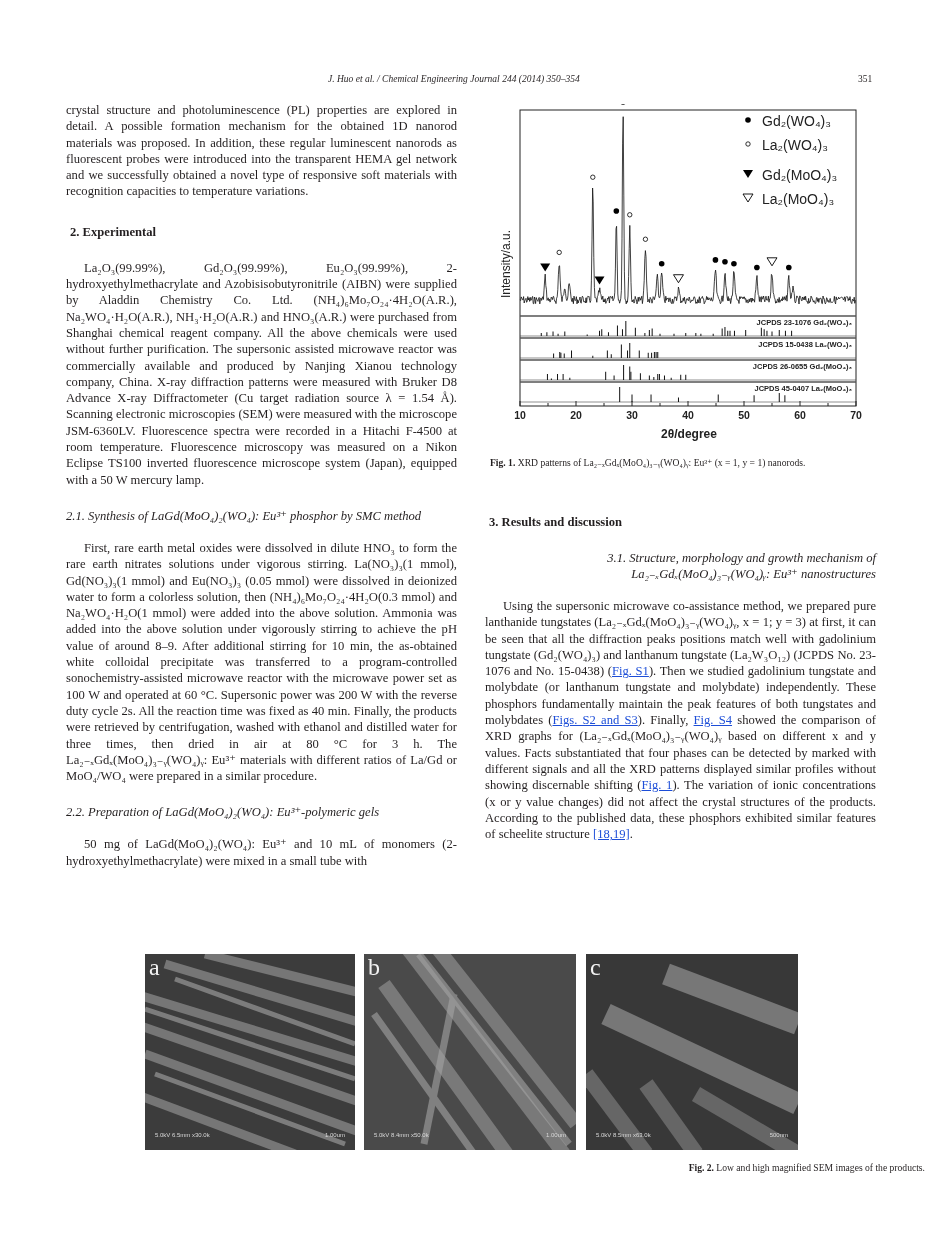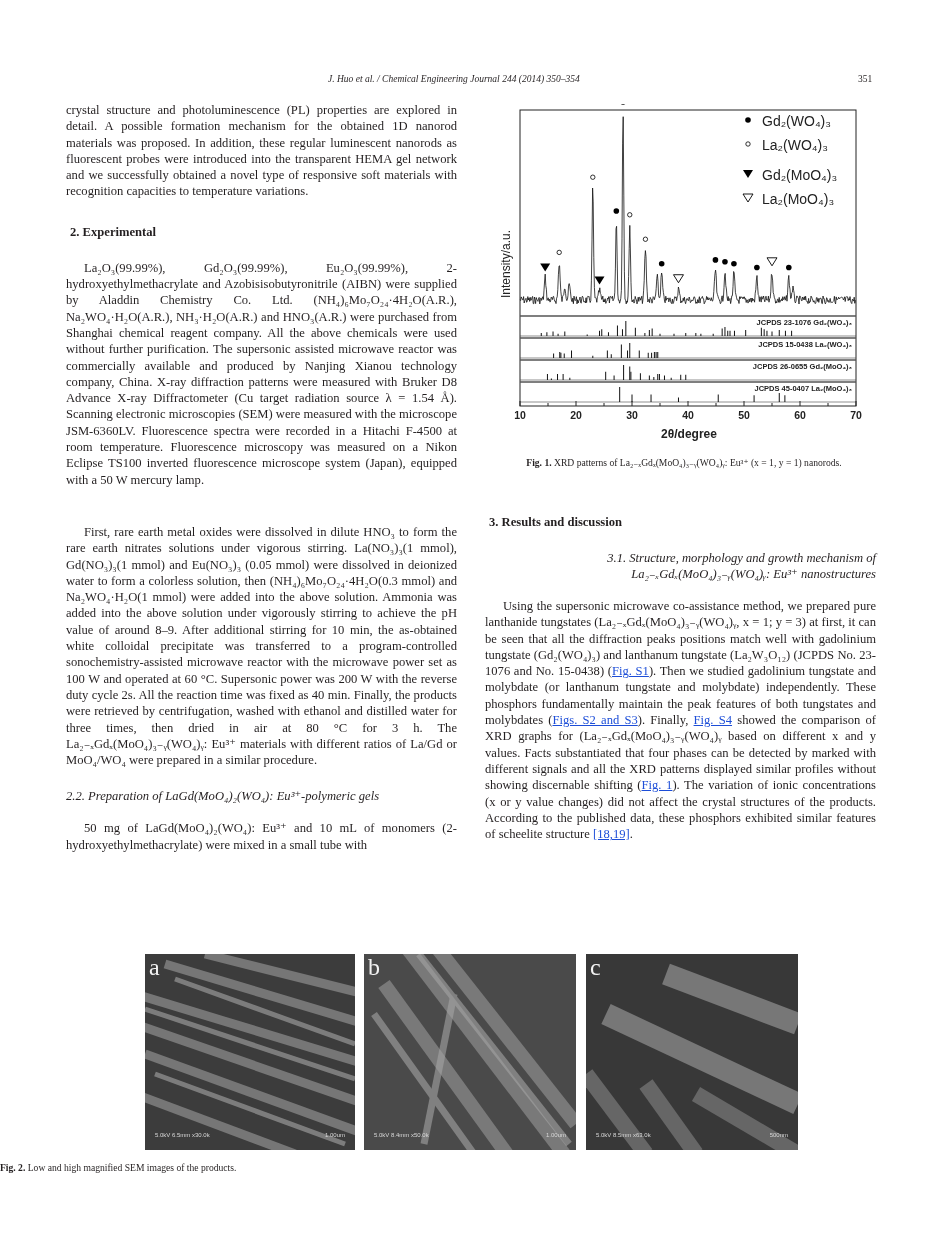--- a/index.html
+++ b/index.html
@@ -13,48 +13,49 @@
   .col p { margin: 0; }
   .indent { text-indent: 18px; }
   .col-left { left: 66px; top: 102px; width: 391px; }
   .col-right { left: 485px; top: 490px; width: 391px; }
   h2.sec { font-size: 12.6px; font-weight: bold; margin: 4px; line-height: 16px; }
   h3.sub { font-size: 12.6px; font-style: italic; font-weight: normal; margin: 0; line-height: 16px; }
   .gap1 { height: 20px; }
   .gap2 { height: 16px; }
   .link { color: #1d4ed8; text-decoration: underline; }
   .fig1 { left: 490px; top: 104px; width: 380px; height: 345px; }
-  .fig1-caption { left: 490px; top: 457px; width: 388px; font-size: 9.6px; text-align: center; }
+  .fig1-caption { left: 490px; top: 457px; width: 388px; font-size: 9.6px; text-align: left; }
   .fig2 { left: 145px; top: 954px; width: 653px; height: 196px; }
   .sem-panel { position: absolute; top: 0; height: 196px; overflow: hidden; background: #3a3a3a; }
   .sem-label { position: absolute; left: 4px; top: 0px; color: #f2f2f2; font-size: 24px;
                font-family: "Liberation Serif", serif; }
   .sem-info { position: absolute; left: 10px; bottom: 12px; color: #d8d8d8; font-size: 6px;
               font-family: "Liberation Sans", sans-serif; }
   .sem-scale { position: absolute; right: 10px; bottom: 12px; color: #d8d8d8; font-size: 6px;
                font-family: "Liberation Sans", sans-serif; }
-  .fig2-caption { left: 0; top: 1162px; width: 925px; font-size: 9.6px; text-align: left; }
+  .fig2-caption { left: 0; top: 1162px; width: 925px; font-size: 9.6px; text-align: right; }
   b.figlabel { font-weight: bold; }
   svg text { font-family: "Liberation Sans", "DejaVu Sans", sans-serif; }
 </style>
 </head>
 <body>
 
 <div class="abs runhead">
   <span class="journal">J. Huo et al. / Chemical Engineering Journal 244 (2014) 350–354</span>
   <span class="pageno">351</span>
 </div>
 
 <div class="abs col col-left">
   <p>crystal structure and photoluminescence (PL) properties are explored in detail. A possible formation mechanism for the obtained 1D nanorod materials was proposed. In addition, these regular luminescent nanorods as fluorescent probes were introduced into the transparent HEMA gel network and we successfully obtained a novel type of responsive soft materials with recognition capacities to temperature variations.</p>
   <div class="gap1"></div>
   <h2 class="sec">2. Experimental</h2>
   <div class="gap2"></div>
   <p class="indent">La₂O₃(99.99%), Gd₂O₃(99.99%), Eu₂O₃(99.99%), 2-hydroxyethylmethacrylate and Azobisisobutyronitrile (AIBN) were supplied by Aladdin Chemistry Co. Ltd. (NH₄)₆Mo₇O₂₄·4H₂O(A.R.), Na₂WO₄·H₂O(A.R.), NH₃·H₂O(A.R.) and HNO₃(A.R.) were purchased from Shanghai chemical reagent company. All the above chemicals were used without further purification. The supersonic assisted microwave reactor was commercially available and produced by Nanjing Xianou technology company, China. X-ray diffraction patterns were measured with Bruker D8 Advance X-ray Diffractometer (Cu target radiation source λ = 1.54 Å). Scanning electronic microscopies (SEM) were measured with the microscope JSM-6360LV. Fluorescence spectra were recorded in a Hitachi F-4500 at room temperature. Fluorescence microscopy was measured on a Nikon Eclipse TS100 inverted fluorescence microscope system (Japan), equipped with a 50 W mercury lamp.</p>
   <div class="gap1"></div>
+  <h3 class="sub">2.1. Synthesis of LaGd(MoO₄)₂(WO₄): Eu³⁺ phosphor by SMC method</h3>
   <div class="gap2"></div>
   <p class="indent">First, rare earth metal oxides were dissolved in dilute HNO₃ to form the rare earth nitrates solutions under vigorous stirring. La(NO₃)₃(1 mmol), Gd(NO₃)₃(1 mmol) and Eu(NO₃)₃ (0.05 mmol) were dissolved in deionized water to form a colorless solution, then (NH₄)₆Mo₇O₂₄·4H₂O(0.3 mmol) and Na₂WO₄·H₂O(1 mmol) were added into the above solution. Ammonia was added into the above solution under vigorously stirring to achieve the pH value of around 8–9. After additional stirring for 10 min, the as-obtained white colloidal precipitate was transferred to a program-controlled sonochemistry-assisted microwave reactor with the microwave power set as 100 W and operated at 60 °C. Supersonic power was 200 W with the reverse duty cycle 2s. All the reaction time was fixed as 40 min. Finally, the products were retrieved by centrifugation, washed with ethanol and distilled water for three times, then dried in air at 80 °C for 3 h. The La₂₋ₓGdₓ(MoO₄)₃₋ᵧ(WO₄)ᵧ: Eu³⁺ materials with different ratios of La/Gd or MoO₄/WO₄ were prepared in a similar procedure.</p>
   <div class="gap1"></div>
   <h3 class="sub">2.2. Preparation of LaGd(MoO₄)₂(WO₄): Eu³⁺-polymeric gels</h3>
   <div class="gap2"></div>
   <p class="indent">50 mg of LaGd(MoO₄)₂(WO₄): Eu³⁺ and 10 mL of monomers (2-hydroxyethylmethacrylate) were mixed in a small tube with</p>
 </div>
 
 <div class="abs fig1">
   <svg id="xrd" width="380" height="345" viewBox="0 0 380 345">

